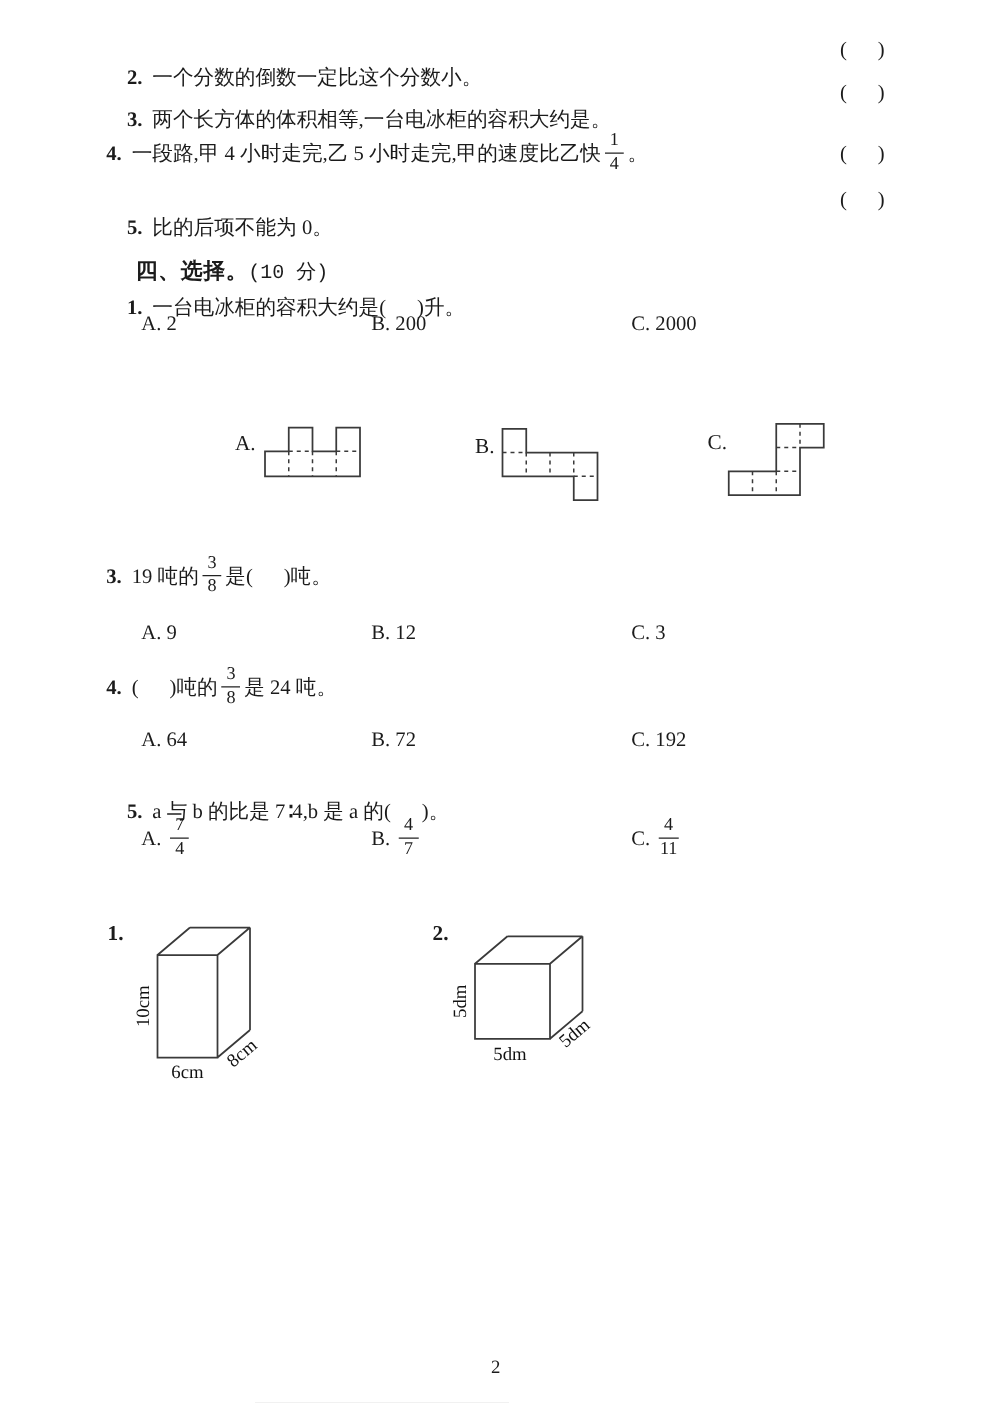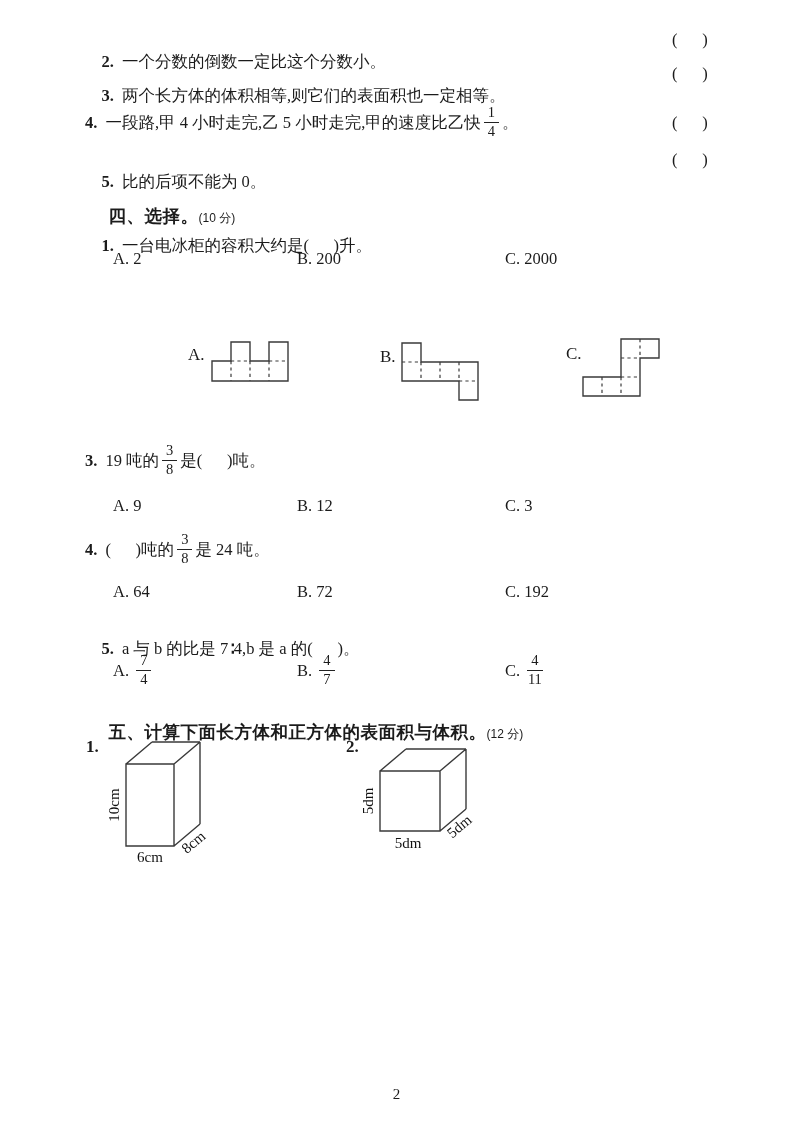--- a/index.html
+++ b/index.html
@@ -6,21 +6,21 @@
   .page {
     position:relative; width:793px; height:1122px; margin:0 auto;
     background:#ffffff; overflow:hidden;
     font-family:"Liberation Serif","DejaVu Serif",serif;
     font-size:16.5px; color:#1b1b1b;
   }
   .line { position:absolute; white-space:pre; line-height:21px; }
   .fline { position:absolute; white-space:pre; display:flex; align-items:center; }
   .qnum { font-weight:700; margin-right:8px; }
   .heading { font-family:"Liberation Sans","DejaVu Sans",sans-serif; font-weight:700; font-size:17.5px; letter-spacing:0.5px;margin-left:48px; }
-  .score { font-family:Liberation Sans, sans-serif; font-weight:400; font-size:12px; }
+  .score { font-family:Liberation Mono, monospace; font-weight:400; font-size:16px; }
   .paren { position:absolute; left:672px; white-space:pre; }
   .frac { display:inline-flex; flex-direction:column; align-items:center;
           font-size:14.5px; line-height:1.1; margin:0 3px; vertical-align:middle; }
   .frac .fn { display:block; padding:0 4px 1px; border-bottom:1.3px solid #222; }
   .frac .fd { display:block; padding-top:1px; }
   .netlabel { position:absolute; font-size:17px; }
   .fignum { position:absolute; font-weight:700; font-size:17px; }
   svg { position:absolute; overflow:visible; }
   .solid  { fill:none; stroke:#3a3a3a; stroke-width:1.4; }
   .dashed { fill:none; stroke:#3a3a3a; stroke-width:1.2; stroke-dasharray:3.2,3.2; }
@@ -31,21 +31,21 @@
 <body>
 
 <div class="page">
 
   <div class="line" style="top:30px; left:85px;">
     <span class="qnum">2.</span><span>一个分数的倒数一定比这个分数小。</span>
   </div>
   <div class="paren" style="top:30px;">(      )</div>
 
   <div class="line" style="top:64px; left:85px;">
-    <span class="qnum">3.</span><span>两个长方体的体积相等,则它们的表面积也一定相等。</span>
+    <span class="qnum">3.</span><span>两个长方体的体积相等,一台电冰柜的容积大约是。</span>
   </div>
   <div class="paren" style="top:64px;">(      )</div>
 
   <div class="fline" style="top:100px; left:85px; height:45px;">
     <span class="qnum">4.</span><span>一段路,甲 4 小时走完,乙 5 小时走完,甲的速度比乙快</span><span class="frac"><span class="fn">1</span><span class="fd">4</span></span><span>。</span>
   </div>
   <div class="paren" style="top:113px;">(      )</div>
 
   <div class="line" style="top:150px; left:85px;text-align:right;">
     <span class="qnum">5.</span><span>比的后项不能为 0。</span>
@@ -102,23 +102,20 @@
   <div class="fline" style="top:648px; left:113px; height:45px;">
     <span>A.</span><span> </span><span class="frac"><span class="fn">7</span><span class="fd">4</span></span>
   </div>
   <div class="fline" style="top:648px; left:297px; height:45px;">
     <span>B.</span><span> </span><span class="frac"><span class="fn">4</span><span class="fd">7</span></span>
   </div>
   <div class="fline" style="top:648px; left:505px; height:45px;">
     <span>C.</span><span> </span><span class="frac"><span class="fn">4</span><span class="fd">11</span></span>
   </div>
 
-  <div class="line" style="top:701px; left:44px;">
-    <span class="heading">五、计算下面长方体和正方体的表面积与体积。</span><span class="score">(12 分)</span>
-  </div>
 
   <div class="fignum" style="top:737px; left:86px;">1.</div>
   <svg style="top:734px; left:98px;" width="140" height="140" viewBox="0 0 140 140">
     <path class="solid" d="M28,30 H76 V112 H28 Z M28,30 L54,8 M54,8 H102 M76,30 L102,8 M102,8 V90 M76,112 L102,90"></path>
     <text class="dimtext" text-anchor="middle" transform="rotate(-90 17 71)" x="17" y="75">10cm</text>
     <text class="dimtext" text-anchor="middle" x="52" y="128">6cm</text>
     <text class="dimtext" text-anchor="middle" transform="rotate(-40 96 109)" x="96" y="113">8cm</text>
   </svg>
 
   <div class="fignum" style="top:737px; left:346px;">2.</div>

